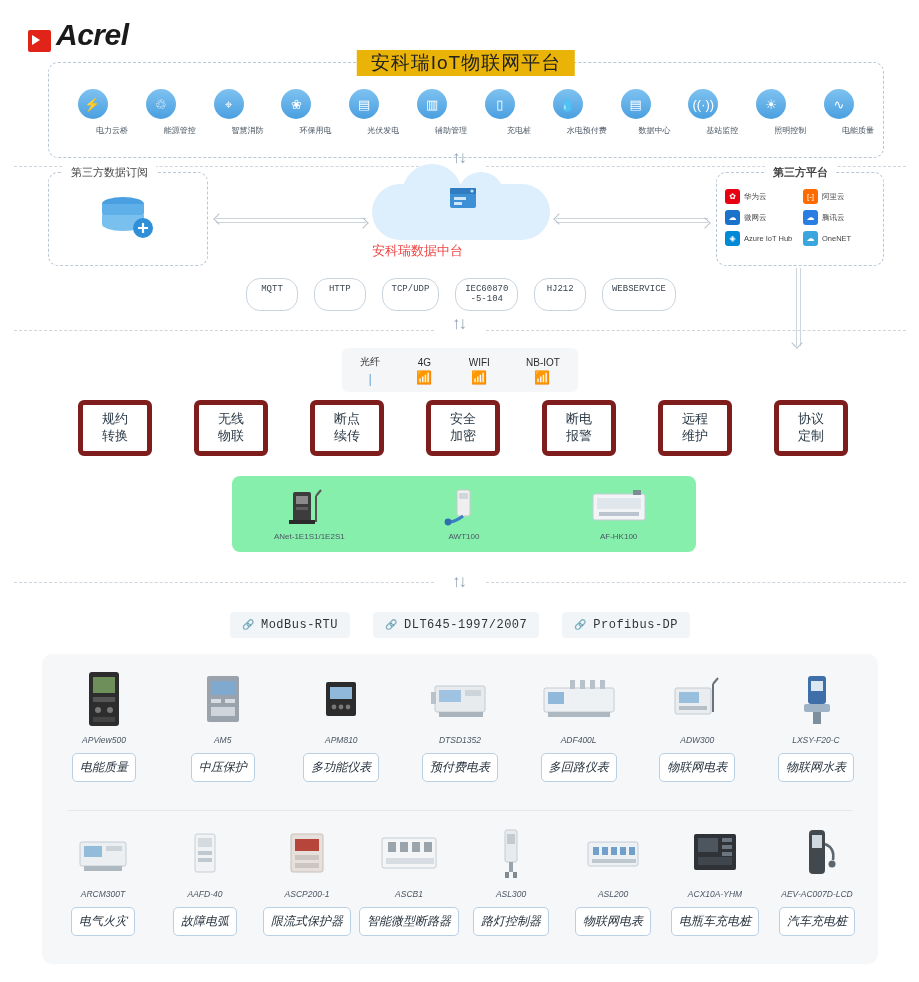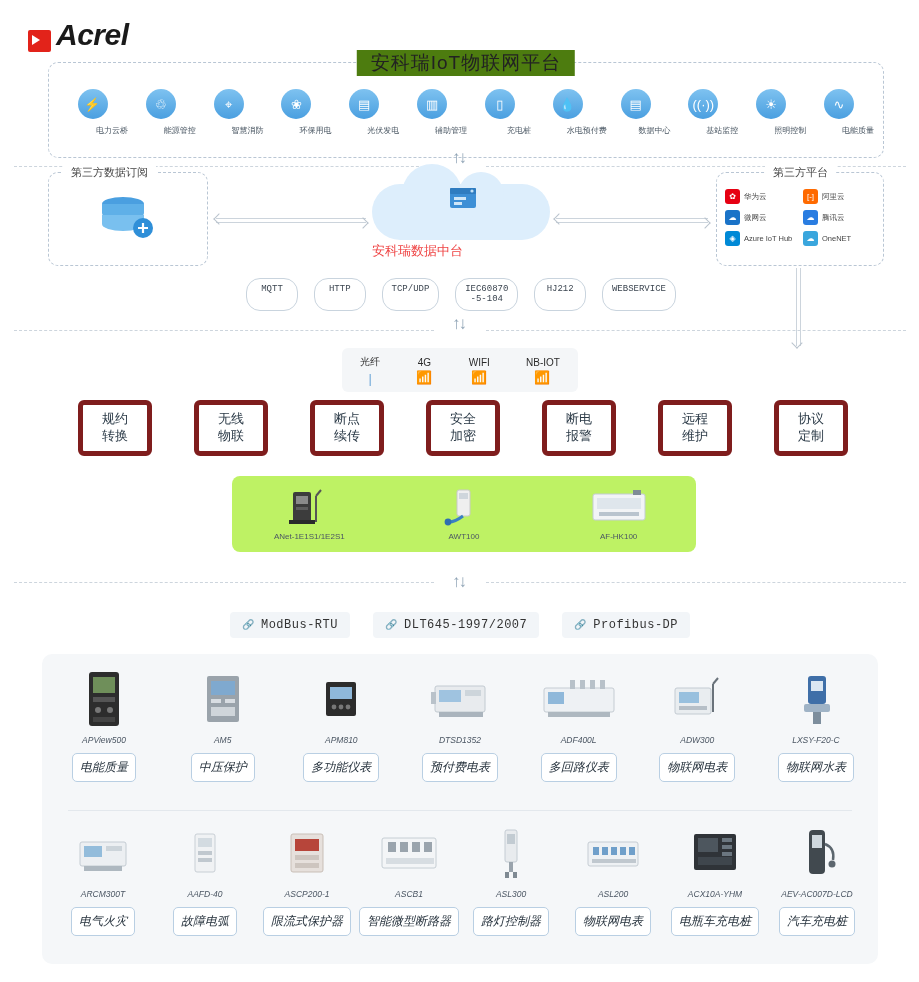--- a/index.html
+++ b/index.html
@@ -29,21 +29,21 @@
     position: absolute; border: 1px dashed #b9c6d4; border-radius: 10px; background: #fff;
   }
   .panel-title {
     position: absolute; background: #fff; padding: 0 8px; font-size: 11px; color: #444;
   }
 
   
   #top-panel { left: 48px; top: 62px; width: 836px; height: 96px; }
   .plat-title {
     position: absolute; left: 50%; transform: translateX(-50%); top: -13px;
-    background: #4d7c0f; padding: 0 14px; font-size: 19px; color: #222;
+    background: #eab308; padding: 0 14px; font-size: 19px; color: #222;
     letter-spacing: 1px;
   }
   .icon-row { position: absolute; left: 0; top: 26px; width: 100%; display: flex; justify-content: space-around; padding: 0 10px; }
   .icon-item { display: flex; flex-direction: column; align-items: center; width: 64px; }
   .circ {
     width: 30px; height: 30px; border-radius: 50%;
     background: linear-gradient(180deg,#7ec2f0,#4a9fe0);
     display: flex; align-items: center; justify-content: center;
     color: #fff; font-size: 13px; line-height: 1;
   }
@@ -84,21 +84,21 @@
   
   .pill-row { position: absolute; left: 246px; top: 278px; width: 430px; display: flex; justify-content: space-between; }
   .pill {
     border: 1px solid #c9d4de; border-radius: 14px; background: #fff;
     font-size: 9px; color: #3b4550; padding: 5px 9px; text-align: center;
     font-family: "Liberation Mono", monospace; line-height: 1.15; min-width: 52px;
   }
 
   
   #right-panel { left: 716px; top: 172px; width: 168px; height: 94px; }
-  #right-panel .panel-title { left: 48px; top: -8px; }
+  #right-panel .panel-title { left: 48px; top: -8px; font-weight: bold; }
   .cloud-logos { position: absolute; left: 8px; top: 16px; width: 152px; display: grid; grid-template-columns: 1fr 1fr; gap: 6px 4px; }
   .cl { display: flex; align-items: center; gap: 4px; font-size: 7.5px; color: #444; }
   .cl .bx { width: 15px; height: 15px; border-radius: 3px; display:flex; align-items:center; justify-content:center; color:#fff; font-size: 8px; }
 
   
   .arrow-h { position: absolute; height: 10px; }
   .arrow-h .bar { position: absolute; top: 4px; left: 0; right: 0; height: 1px; background: #ccd4dc; }
   .arrow-h .bar2 { position: absolute; top: 8px; left: 0; right: 0; height: 1px; background: #ccd4dc; }
   .arrow-h .tipL { position: absolute; left: -1px; top: 1px; width: 8px; height: 8px; border-left: 1px solid #b9c3cd; border-bottom: 1px solid #b9c3cd; transform: rotate(45deg); }
   .arrow-h .tipR { position: absolute; right: -1px; top: 1px; width: 8px; height: 8px; border-right: 1px solid #b9c3cd; border-top: 1px solid #b9c3cd; transform: rotate(45deg); }
@@ -122,21 +122,21 @@
   .feat-row { position: absolute; left: 78px; top: 400px; width: 770px; display: flex; justify-content: space-between; }
   .feat {
     width: 74px; height: 56px; border: 5px solid #7f1d1d; border-radius: 6px;
     background: #fff; display: flex; flex-direction: column; align-items: center; justify-content: center;
     font-size: 13px; color: #2b3a47; line-height: 1.3;
   }
 
   
   #gw-panel {
     position: absolute; left: 232px; top: 476px; width: 464px; height: 76px;
-    background: #bef264; border-radius: 8px; display: flex; align-items: center; justify-content: space-around;
+    background: #86efac; border-radius: 8px; display: flex; align-items: center; justify-content: space-around;
   }
   .gw-item { display: flex; flex-direction: column; align-items: center; width: 140px; }
   .gw-img { height: 40px; display: flex; align-items: flex-end; justify-content: center; }
   .gw-name { font-size: 8px; color: #4b5663; margin-top: 4px; }
 
   
   .bus-row { position: absolute; left: 230px; top: 612px; width: 460px; display: flex; justify-content: space-between; }
   .bus {
     background: #f2f5f8; border-radius: 4px; padding: 6px 12px;
     font-size: 12px; color: #333; display: flex; align-items: center; gap: 6px;

